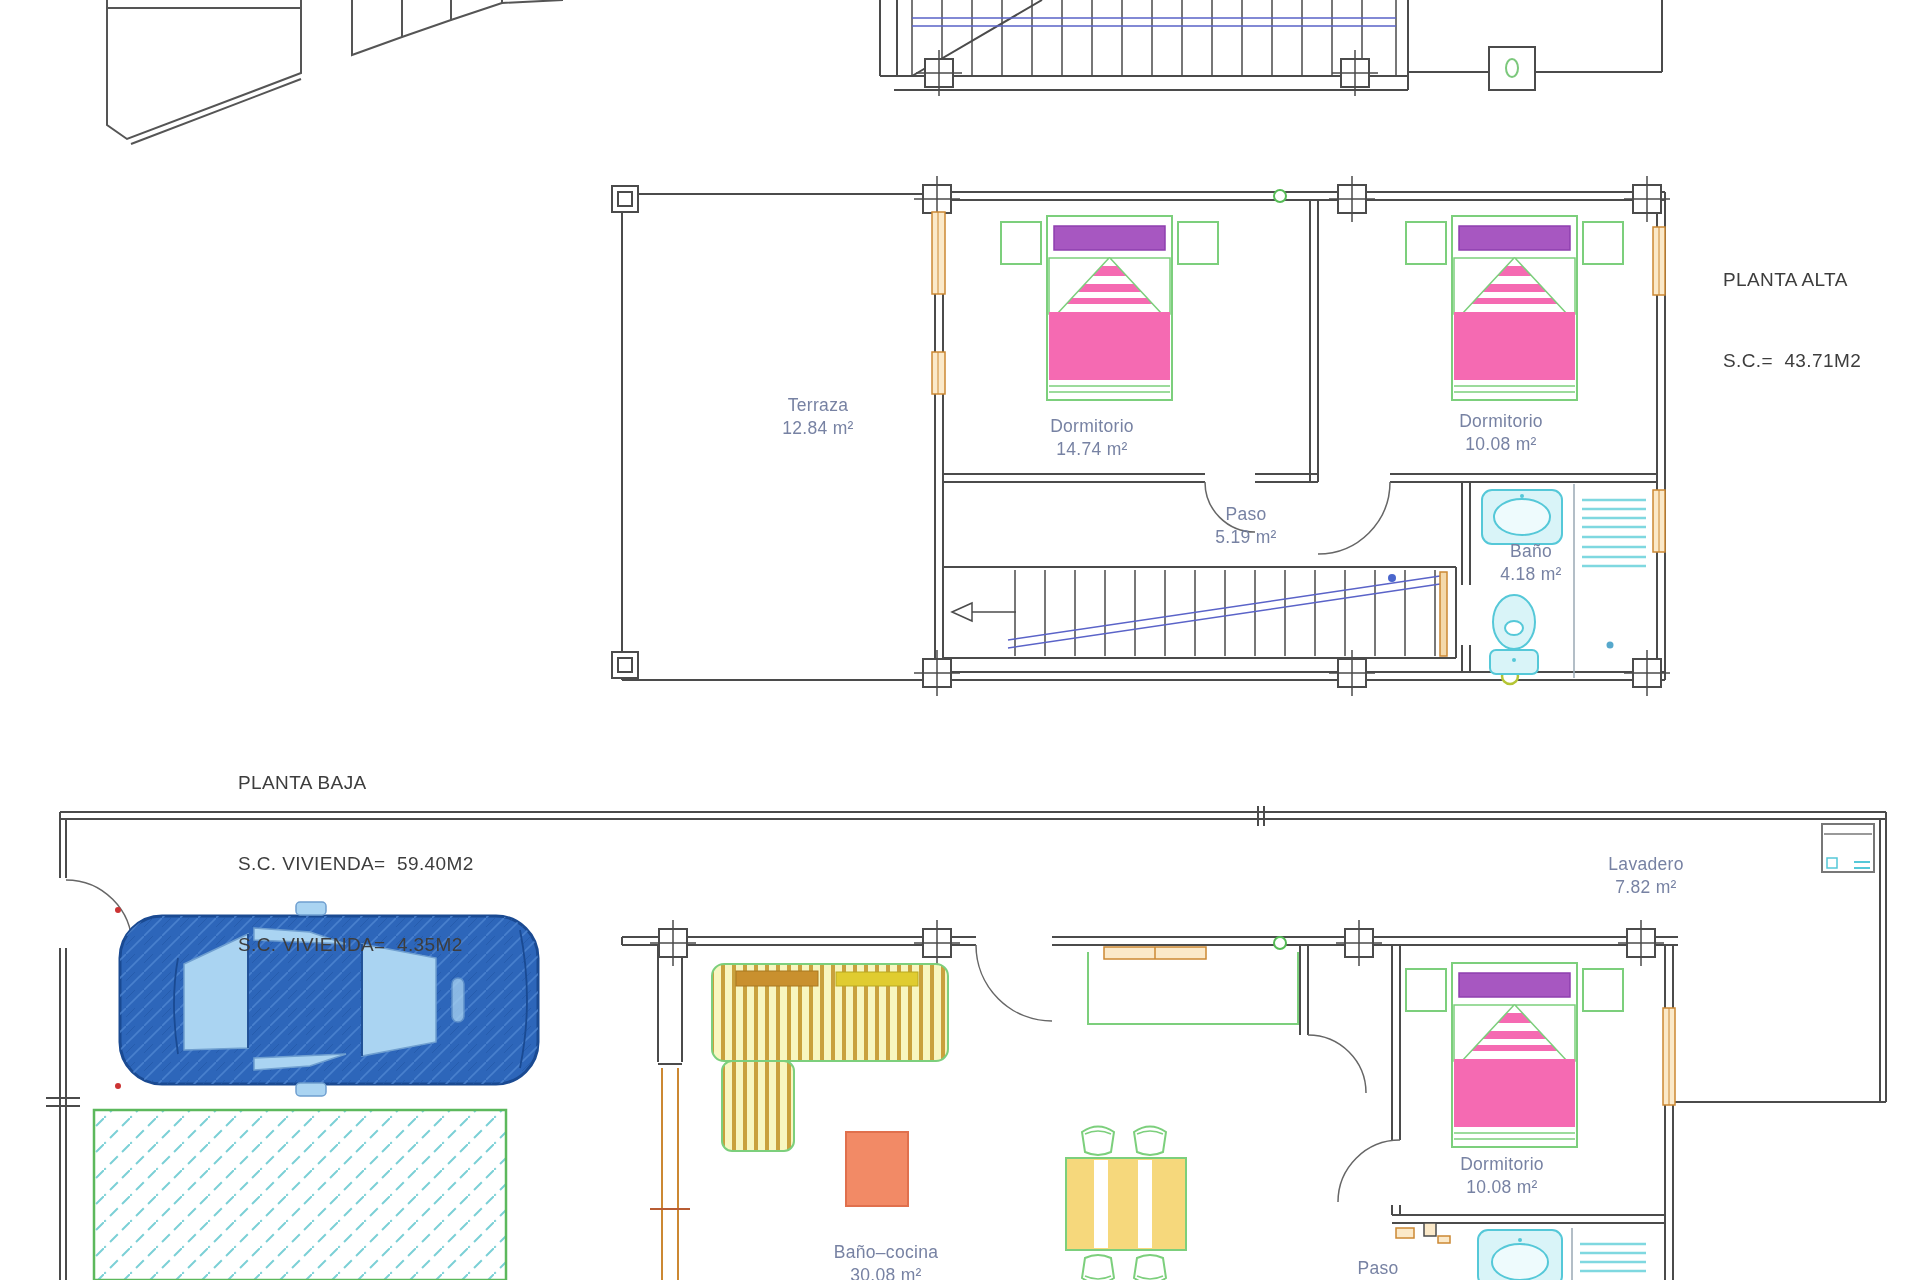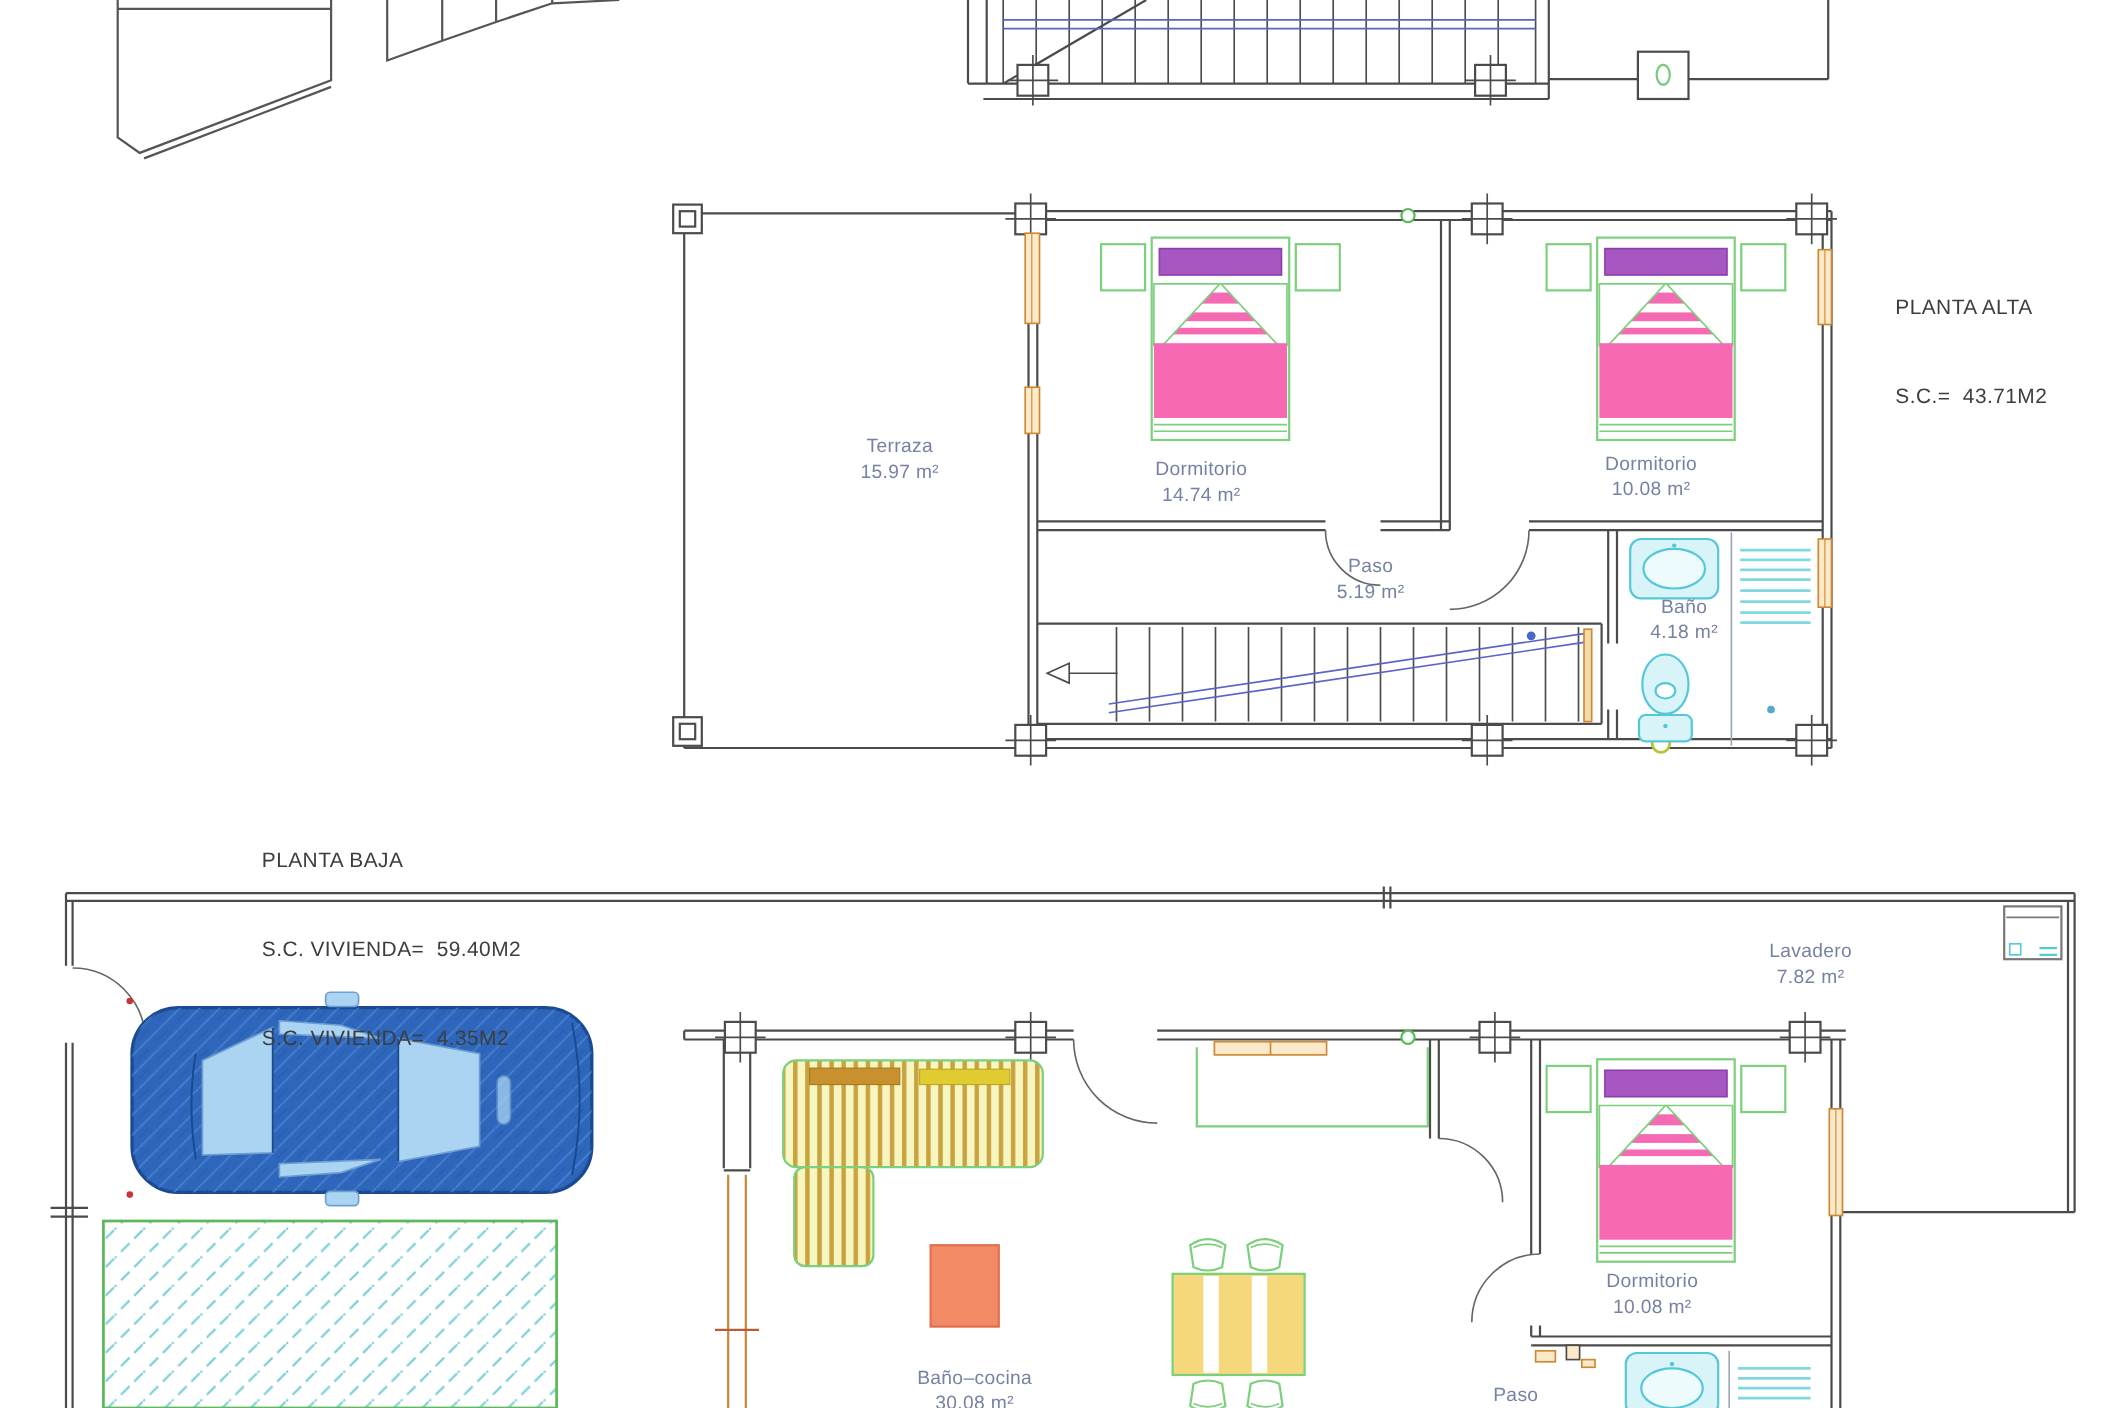--- a/index.html
+++ b/index.html
@@ -260,21 +260,21 @@
 </div>
 
 <div class="lbl title" style="left:238px;top:716px">
   <div>PLANTA BAJA</div>
   <div>S.C. VIVIENDA=  59.40M2</div>
   <div>S.C. VIVIENDA=  4.35M2</div>
 </div>
 
 <div class="lbl room" style="left:818px;top:417px">
   <div>Terraza</div>
-  <div>15.97 m²</div>
+  <div>12.84 m²</div>
 </div>
 
 <div class="lbl room" style="left:1092px;top:438px">
   <div>Dormitorio</div>
   <div>14.74 m²</div>
 </div>
 
 <div class="lbl room" style="left:1501px;top:433px">
   <div>Dormitorio</div>
   <div>10.08 m²</div>

